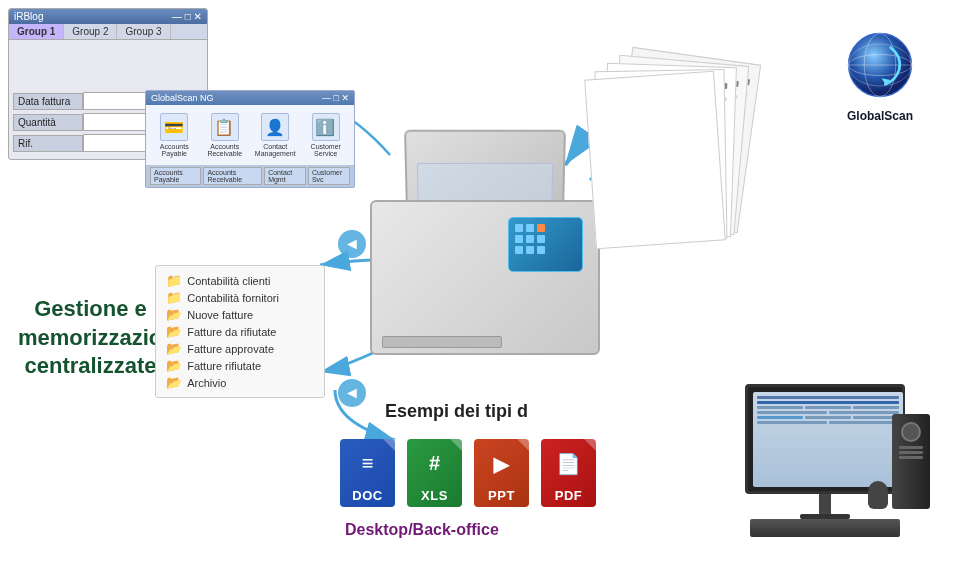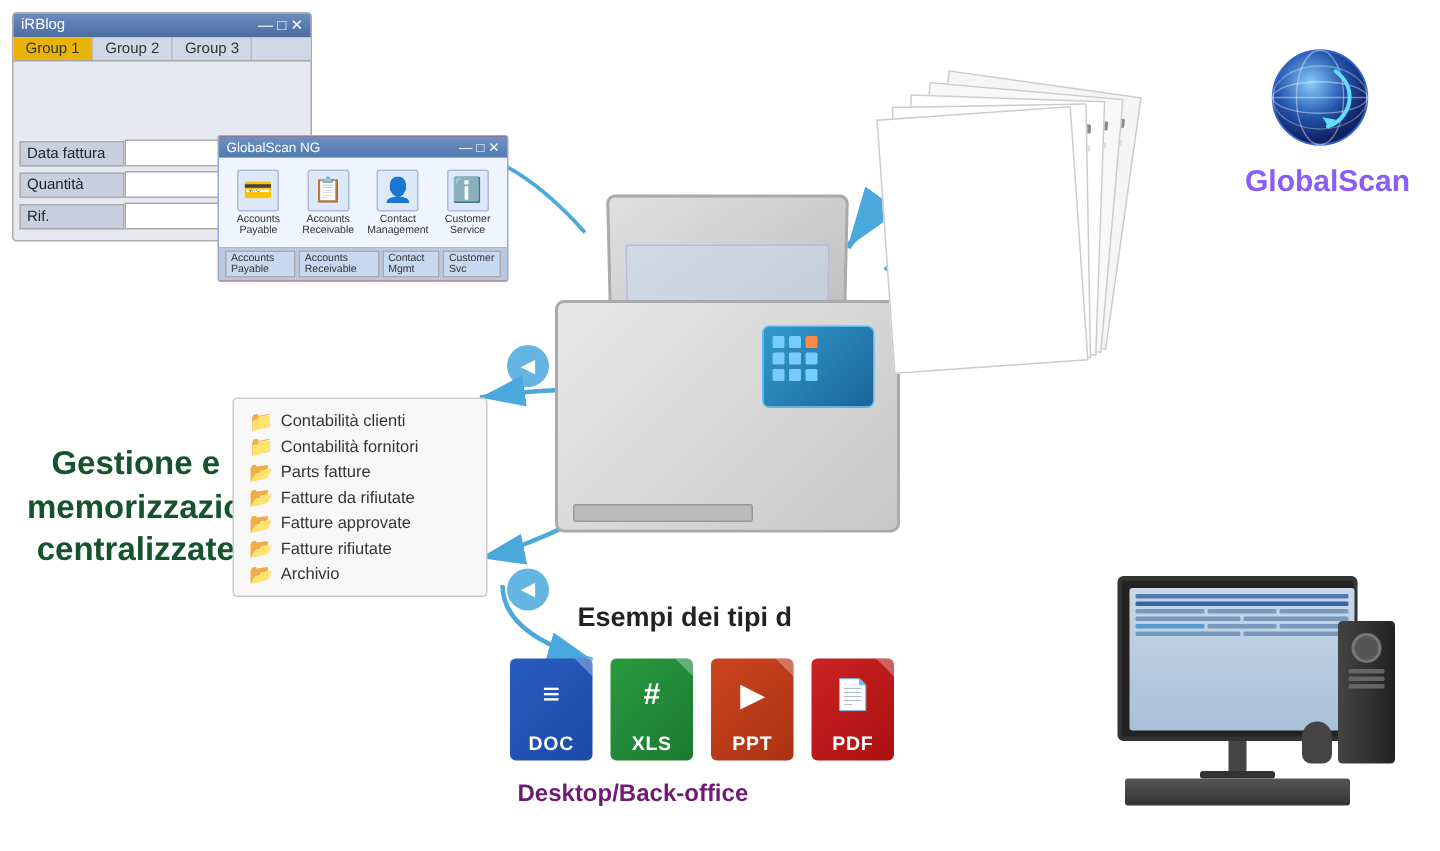--- a/index.html
+++ b/index.html
@@ -37,21 +37,21 @@
       background: #d0d8e8;
       border-bottom: 1px solid #aaa;
     }
     .sw-tab {
       padding: 2px 8px;
       font-size: 10px;
       border-right: 1px solid #bbb;
       cursor: pointer;
       color: #333;
     }
-    .sw-tab.active { background: #eab308; }
+    .sw-tab.active { background: #c4b5fd; font-weight: bold; }
     .sw-body { padding: 4px; margin-top: 48px; }
     .sw-row {
       display: flex;
       margin-bottom: 3px;
       align-items: center;
     }
     .sw-label {
       width: 70px;
       background: #c8d0e0;
       padding: 2px 4px;
@@ -67,22 +67,22 @@
       font-size: 10px;
       height: 18px;
     }
     .sw-field.filled { color: #333; }
 
     
     .inner-panel {
       position: absolute;
       top: 90px;
       left: 145px;
-      width: 194px;
-      background: #b91c1c;
+      width: 210px;
+      background: #f0abfc;
       border: 1px solid #9aaacc;
       border-radius: 2px;
       font-size: 9px;
     }
     .inner-titlebar {
       background: linear-gradient(to bottom, #7090c0, #507ab0);
       color: #fff;
       padding: 2px 5px;
       font-size: 9px;
       display: flex;
@@ -231,23 +231,23 @@
       right: 30px;
       text-align: center;
       width: 100px;
     }
     .globe-icon {
       width: 70px;
       height: 70px;
       margin: 0 auto 5px;
     }
     .globalscan-label {
-      font-size: 20px;
+      font-size: 12px;
       font-weight: bold;
-      color: #8b5cf6;
+      color: #0f172a;
     }
 
     
     .desktop-area {
       position: absolute;
       bottom: 35px;
       right: 35px;
       width: 200px;
     }
     .monitor {
@@ -523,21 +523,21 @@
   <div class="folder-item">
     <span class="folder-icon yellow">📁</span>
     <span>Contabilità clienti</span>
   </div>
   <div class="folder-item">
     <span class="folder-icon yellow">📁</span>
     <span>Contabilità fornitori</span>
   </div>
   <div class="folder-item">
     <span class="folder-icon orange">📂</span>
-    <span>Parts fatture</span>
+    <span>Nuove fatture</span>
   </div>
   <div class="folder-item">
     <span class="folder-icon orange">📂</span>
     <span>Fatture da rifiutate</span>
   </div>
   <div class="folder-item">
     <span class="folder-icon orange">📂</span>
     <span>Fatture approvate</span>
   </div>
   <div class="folder-item">

